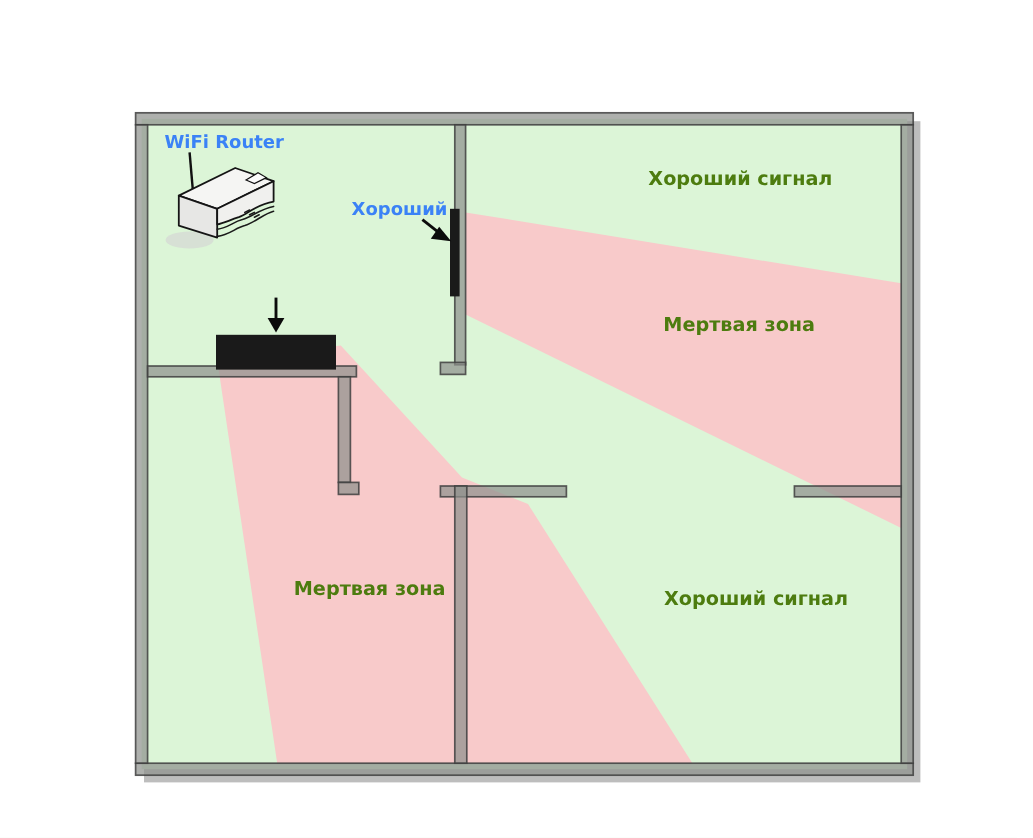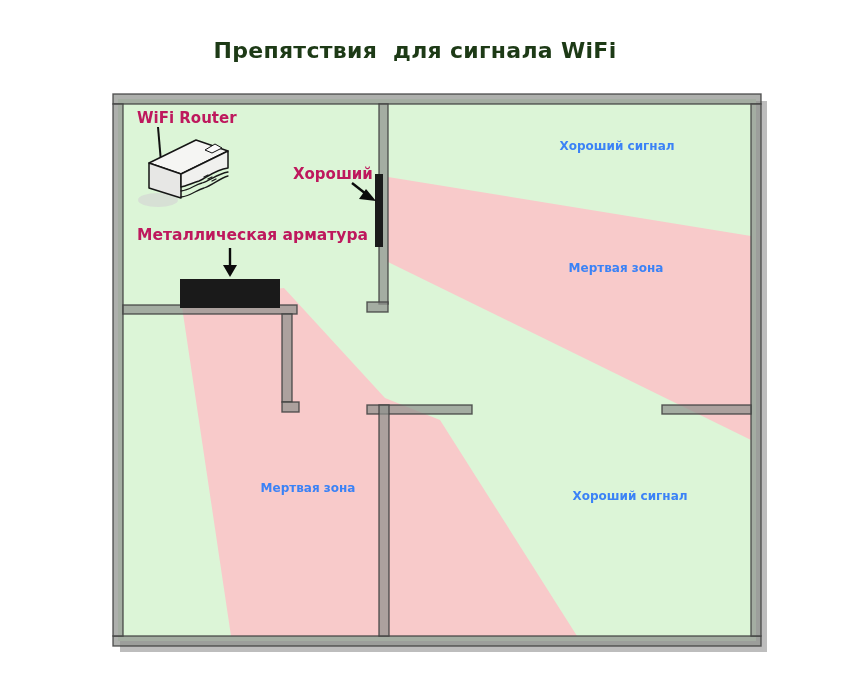--- a/index.html
+++ b/index.html
@@ -2,22 +2,22 @@
 <html><head>
 <meta charset="utf-8">
 <style>
   html,body{margin:0;padding:0;background:#ffffff;}
   .stage{position:relative;width:861px;height:698px;background:#ffffff;overflow:hidden;
          font-family:"DejaVu Sans",sans-serif;}
   .stage svg{position:absolute;left:0;top:0;}
   .page-title{position:absolute;left:415px;top:38px;transform:translateX(-50%);
               font-size:22px;font-weight:bold;color:#1d3a16;white-space:pre;letter-spacing:.3px;}
   .lbl{position:absolute;font-weight:bold;white-space:nowrap;}
-  .zone{font-size:12px;color:#3b82f6;transform:translateX(-50%);}
-  .ann{font-size:15px;color:#be185d;}
+  .zone{font-size:16px;color:#4d7c0f;transform:translateX(-50%);}
+  .ann{font-size:15px;color:#3b82f6;}
   .ann-mid{font-size:15.5px;}
   .walls rect{stroke:#3f3f3f;stroke-opacity:.85;stroke-width:1.4;fill-opacity:.72;}
   .router-outline{stroke:#151515;stroke-width:1.5;stroke-linejoin:round;}
   .wave{fill:none;stroke:#1a1a1a;stroke-width:1.3;stroke-linecap:round;}
   .arrow-line{stroke:#0b0b0b;stroke-width:2.4;}
 </style>
 </head>
 <body>
 
 <div class="stage">
@@ -66,27 +66,25 @@
     </g>
 
     <g>
       <line class="arrow-line" x1="352" y1="183" x2="366" y2="194"></line>
       <polygon points="376,201 359,199 366,189" fill="#0b0b0b"></polygon>
       <line class="arrow-line" x1="230" y1="248" x2="230" y2="266"></line>
       <polygon points="230,277 223,265 237,265" fill="#0b0b0b"></polygon>
     </g>
   </svg>
 
-  <div class="page-title">Препятствия  для сигнала WiFi</div>
 
   <div class="lbl ann" style="left:137px;top:109px;">WiFi Router</div>
 
   <div class="lbl ann" style="left:293px;top:165px;">Хороший</div>
 
-  <div class="lbl ann ann-mid" style="left:137px;top:226px;">Металлическая арматура</div>
 
   <div class="lbl zone" style="left:617px;top:139px;">Хороший сигнал</div>
 
   <div class="lbl zone" style="left:616px;top:261px;">Мертвая зона</div>
 
   <div class="lbl zone" style="left:308px;top:481px;">Мертвая зона</div>
 
   <div class="lbl zone" style="left:630px;top:489px;">Хороший сигнал</div>
 </div>
 

